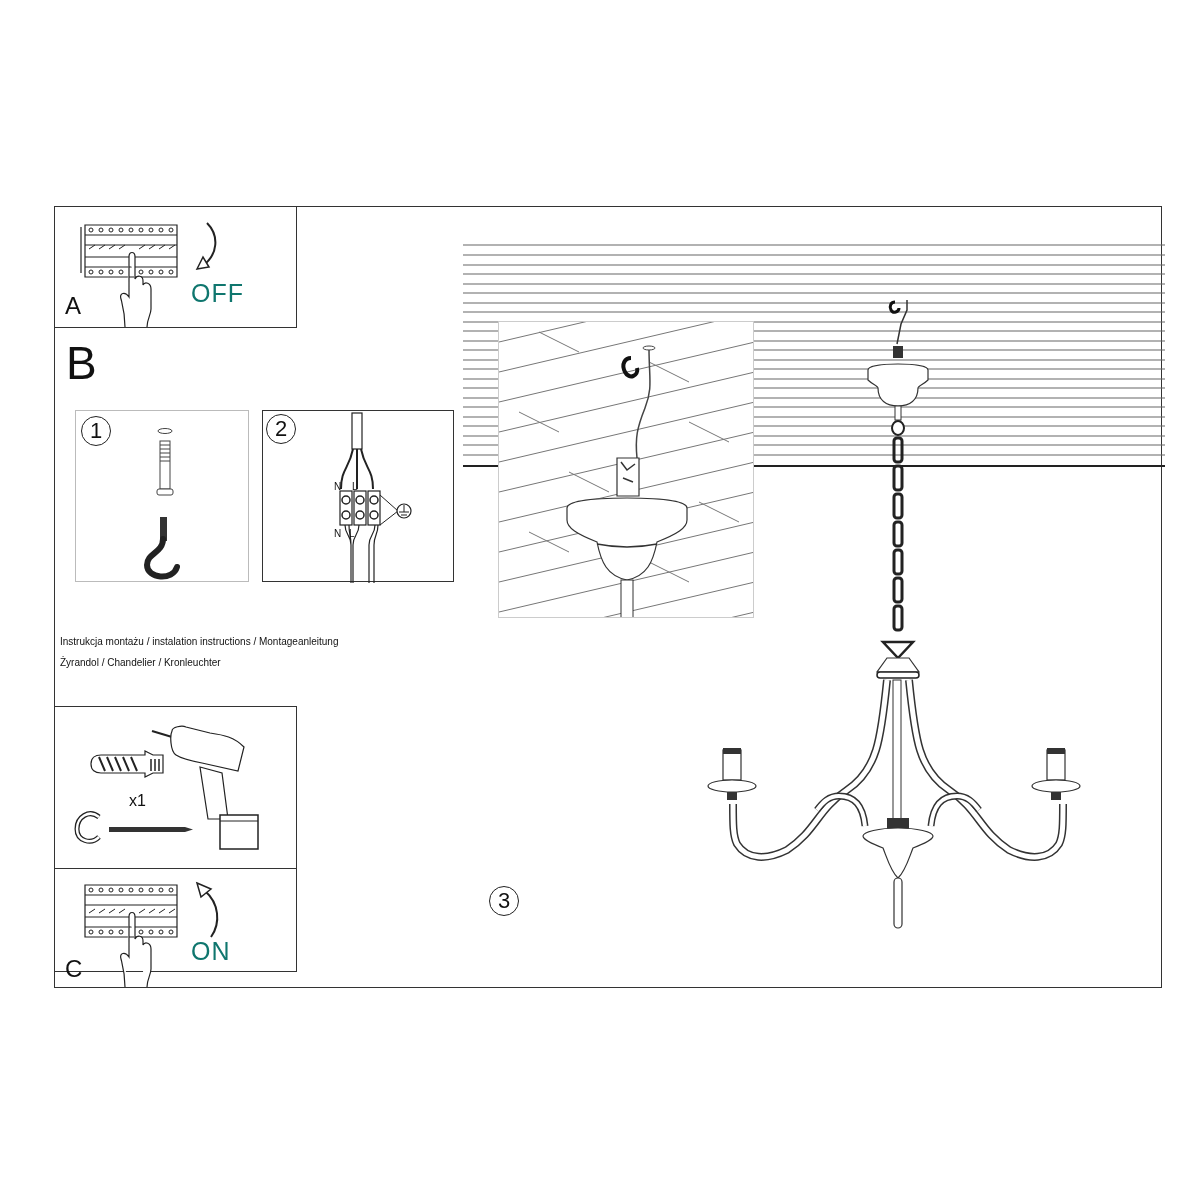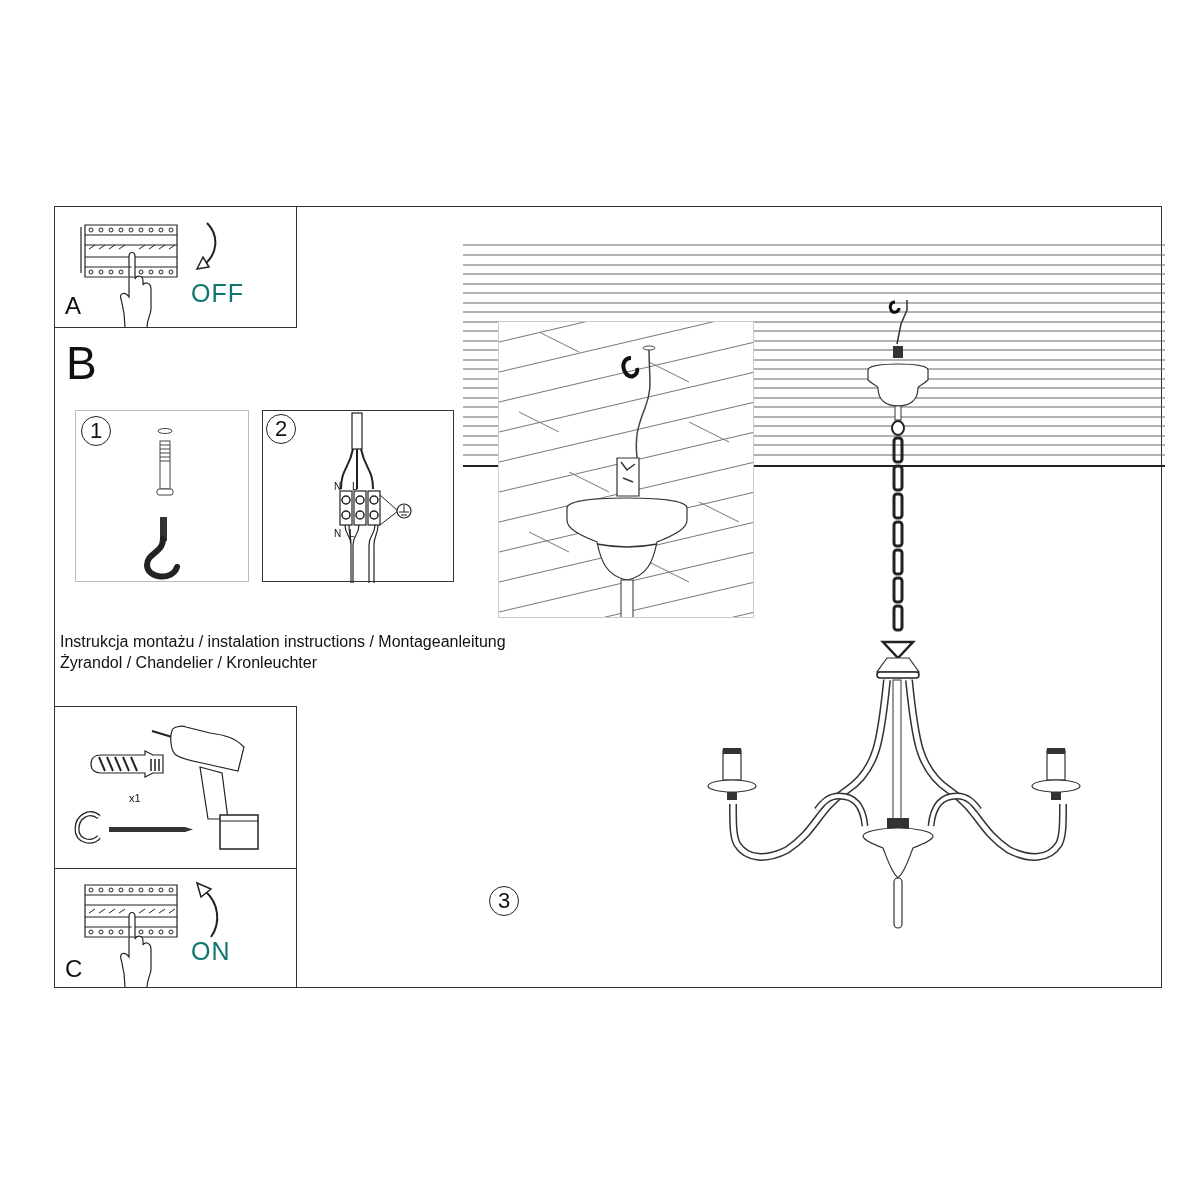--- a/index.html
+++ b/index.html
@@ -6,22 +6,22 @@
   body { width:1200px; height:1200px; position:relative; overflow:hidden;
          font-family:"Liberation Sans", sans-serif; color:#111; }
   .frame { position:absolute; left:54px; top:206px; width:1108px; height:782px;
            border:1.5px solid #333; box-sizing:border-box; }
   .panel { position:absolute; border:1.5px solid #333; box-sizing:border-box; background:#fff; }
   .letter { position:absolute; font-size:24px; color:#111; }
   .bigB { position:absolute; font-size:46px; color:#111; }
   .word { position:absolute; font-size:25px; color:#0f766e; letter-spacing:1px; }
   .circnum { position:absolute; width:28px; height:28px; border:1.5px solid #222; border-radius:50%;
              text-align:center; line-height:28px; font-size:22px; box-sizing:content-box; }
-  .caption { position:absolute; font-size:16px; line-height:21px; color:#111; white-space:nowrap; }
-  .x1 { position:absolute; font-size:11px; color:#111; }
+  .caption { position:absolute; font-size:10px; line-height:21px; color:#111; white-space:nowrap; }
+  .x1 { position:absolute; font-size:16px; color:#111; }
   svg { position:absolute; overflow:visible; }
 </style>
 </head>
 <body>
 
 <div class="frame"></div>
 
 <div class="panel" style="left:54px;top:206px;width:243px;height:122px;">
   <svg width="110" height="110" style="left:24px;top:12px;">
     <g fill="#fff" stroke="#222" stroke-width="1.2">
@@ -125,21 +125,21 @@
   </svg>
   <svg width="110" height="130" style="left:95px;top:16px;">
     <path d="M2 8 l20 6" stroke="#222" stroke-width="2"></path>
     <path d="M22 8 c0-4 10-6 14-4 l24 6 c14 2 24 4 34 14 l-6 24 l-36-8 c-10-2-20-4-26-8 c-6-4-6-20-4-24z" fill="#fff" stroke="#222" stroke-width="1.2"></path>
     <path d="M50 44 l22 6 l6 46 l-20 0z" fill="#fff" stroke="#222" stroke-width="1.2"></path>
     <rect x="70" y="92" width="38" height="34" fill="#fff" stroke="#222" stroke-width="1.5"></rect>
     <path d="M70 98 h38" stroke="#222" stroke-width="1"></path>
   </svg>
 </div>
 
-<div class="panel" style="left:54px;top:868px;width:243px;height:120px;">
+<div class="panel" style="left:54px;top:868px;width:243px;height:104px;">
   <svg width="110" height="110" style="left:24px;top:10px;">
     <g fill="#fff" stroke="#222" stroke-width="1.2">
       <path d="M6 6 h92 v52 h-92 z"></path>
       <line x1="6" y1="16" x2="98" y2="16"></line>
       <line x1="6" y1="26" x2="98" y2="26"></line>
       <line x1="6" y1="38" x2="98" y2="38"></line>
       <line x1="6" y1="48" x2="98" y2="48"></line>
     </g>
     <g fill="none" stroke="#222" stroke-width="1">
       <circle cx="12" cy="11" r="2"></circle>

